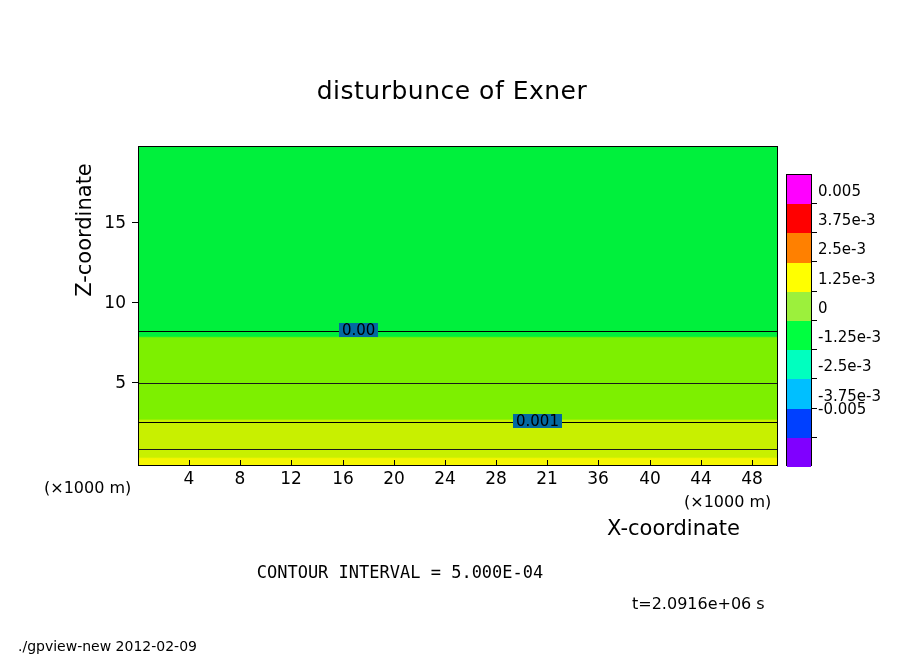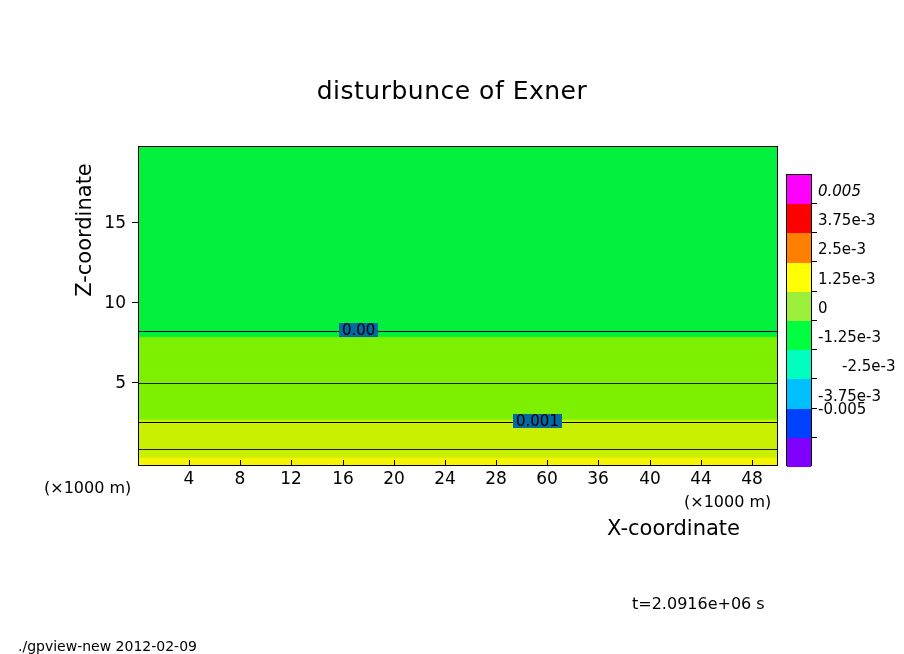--- a/index.html
+++ b/index.html
@@ -205,40 +205,41 @@
   <div class="tick-x" style="left:701px; top:460px;"></div>
   <div class="tick-x" style="left:752px; top:460px;"></div>
 
   <div class="xtick-label" style="left:169px; top:468px; width:40px;">4</div>
   <div class="xtick-label" style="left:220px; top:468px; width:40px;">8</div>
   <div class="xtick-label" style="left:271px; top:468px; width:40px;">12</div>
   <div class="xtick-label" style="left:323px; top:468px; width:40px;">16</div>
   <div class="xtick-label" style="left:374px; top:468px; width:40px;">20</div>
   <div class="xtick-label" style="left:425px; top:468px; width:40px;">24</div>
   <div class="xtick-label" style="left:476px; top:468px; width:40px;">28</div>
-  <div class="xtick-label" style="left:527px; top:468px; width:40px;">60</div>
+  <div class="xtick-label" style="left:527px; top:468px; width:40px;">21</div>
   <div class="xtick-label" style="left:578px; top:468px; width:40px;">36</div>
   <div class="xtick-label" style="left:630px; top:468px; width:40px;">40</div>
   <div class="xtick-label" style="left:681px; top:468px; width:40px;">44</div>
   <div class="xtick-label" style="left:732px; top:468px; width:40px;">48</div>
 
   <div class="tick-y" style="left:132px; top:382px;"></div>
   <div class="tick-y" style="left:132px; top:302px;"></div>
   <div class="tick-y" style="left:132px; top:222px;"></div>
 
   <div class="ytick-label" style="left:90px; top:372px; width:36px;">5</div>
   <div class="ytick-label" style="left:90px; top:292px; width:36px;">10</div>
   <div class="ytick-label" style="left:90px; top:212px; width:36px;">15</div>
 
   <div id="ylabel">Z-coordinate</div>
   <div class="txt" id="xlabel">X-coordinate</div>
 
   <div class="txt" id="unit-left">(×1000 m)</div>
   <div class="txt" id="unit-right">(×1000 m)</div>
 
+  <div class="txt" id="contour-interval">CONTOUR INTERVAL = 5.000E-04</div>
   <div class="txt" id="time-label">t=2.0916e+06 s</div>
 
   <div class="txt" id="footer-left">./gpview-new  2012-02-09</div>
 
   <div id="colorbar">
     <div class="cb-cell" style="top:0px;   height:29.2px; background:#ff00ff;"></div>
     <div class="cb-cell" style="top:29.2px;  height:29.2px; background:#ff0000;"></div>
     <div class="cb-cell" style="top:58.4px;  height:29.2px; background:#ff8000;"></div>
     <div class="cb-cell" style="top:87.6px;  height:29.2px; background:#ffff00;"></div>
     <div class="cb-cell" style="top:116.8px; height:29.2px; background:#9cf03c;"></div>
@@ -252,23 +253,23 @@
   <div class="cb-tick" style="left:812px; top:203px;"></div>
   <div class="cb-tick" style="left:812px; top:232px;"></div>
   <div class="cb-tick" style="left:812px; top:261px;"></div>
   <div class="cb-tick" style="left:812px; top:291px;"></div>
   <div class="cb-tick" style="left:812px; top:320px;"></div>
   <div class="cb-tick" style="left:812px; top:349px;"></div>
   <div class="cb-tick" style="left:812px; top:378px;"></div>
   <div class="cb-tick" style="left:812px; top:408px;"></div>
   <div class="cb-tick" style="left:812px; top:437px;"></div>
 
-  <div class="cb-label" style="left:818px; top:182px;font-style:italic;">0.005</div>
+  <div class="cb-label" style="left:818px; top:182px;">0.005</div>
   <div class="cb-label" style="left:818px; top:211px;">3.75e-3</div>
   <div class="cb-label" style="left:818px; top:240px;">2.5e-3</div>
   <div class="cb-label" style="left:818px; top:270px;">1.25e-3</div>
   <div class="cb-label" style="left:818px; top:299px;">0</div>
   <div class="cb-label" style="left:818px; top:328px;">-1.25e-3</div>
-  <div class="cb-label" style="left:818px; top:357px;margin-left:24px;">-2.5e-3</div>
+  <div class="cb-label" style="left:818px; top:357px;">-2.5e-3</div>
   <div class="cb-label" style="left:818px; top:387px;">-3.75e-3</div>
   <div class="cb-label" style="left:818px; top:400px;">-0.005</div>
 
 </div>
 
 </body></html>

